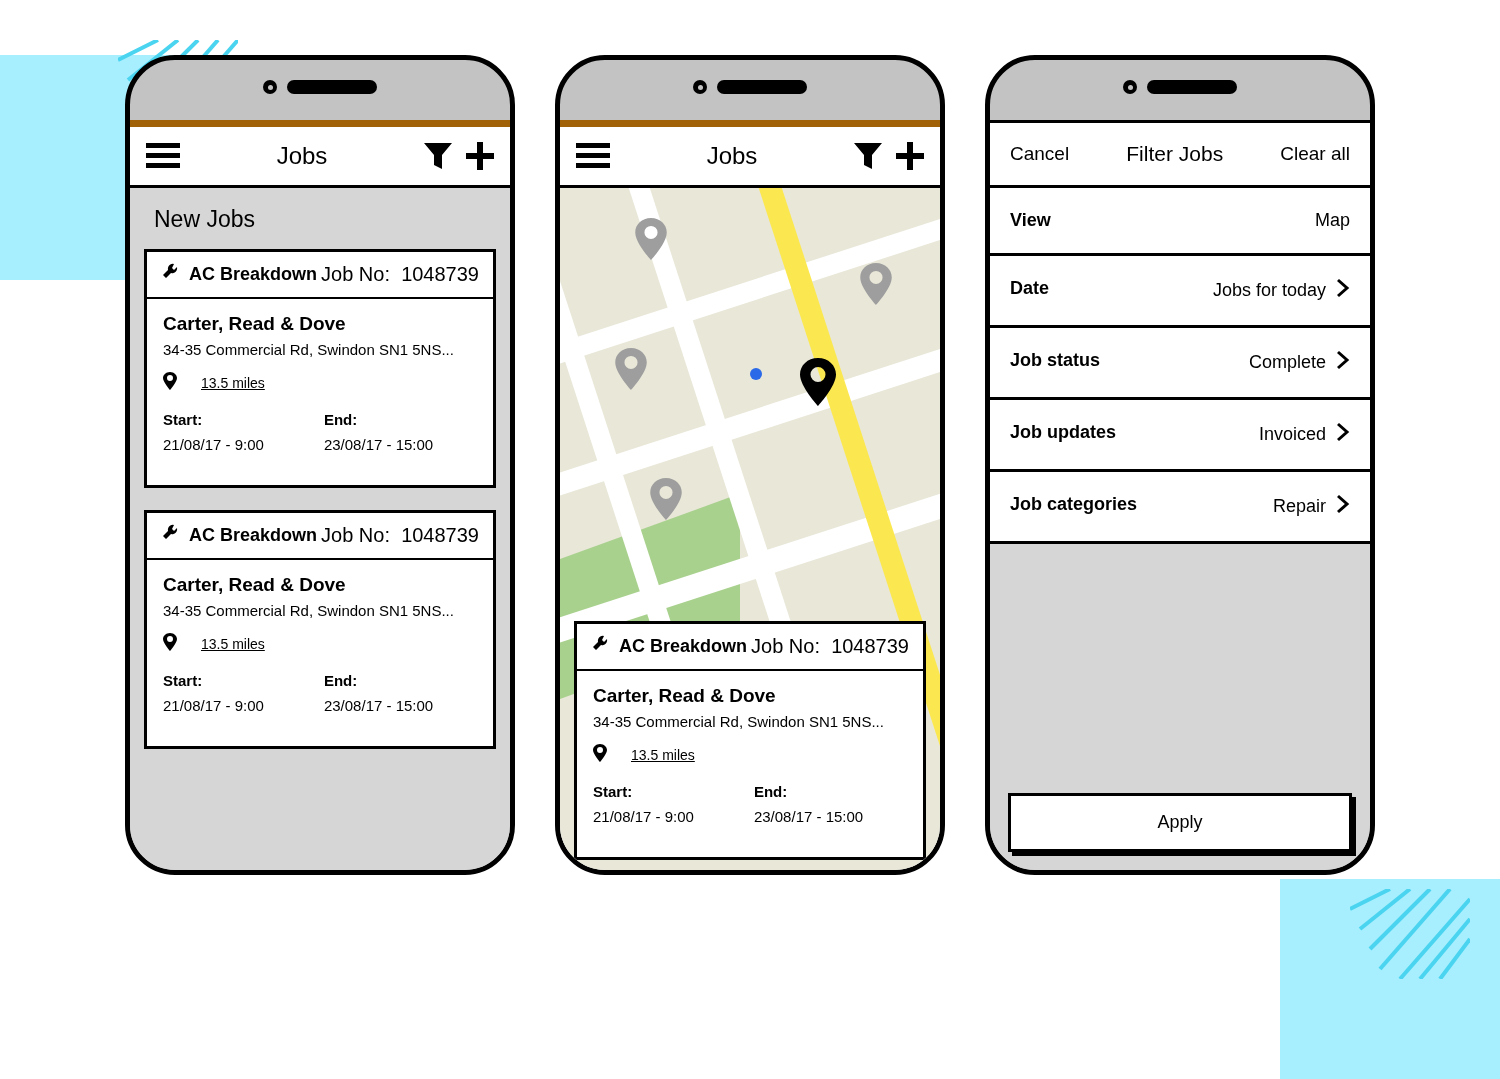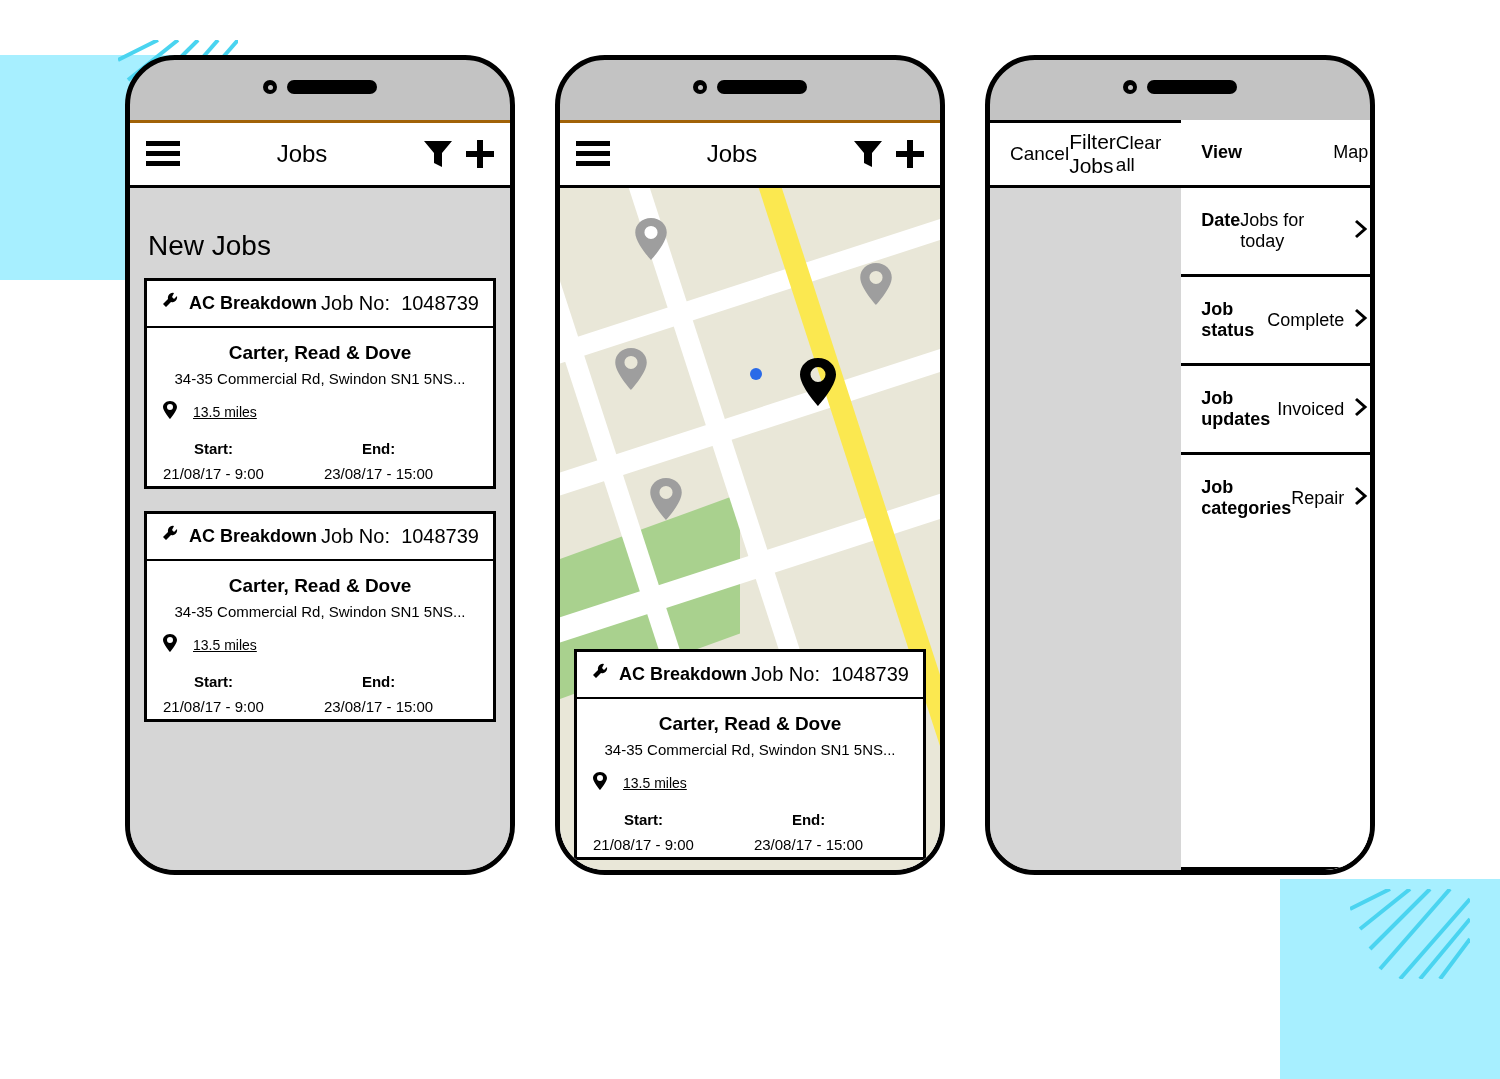--- a/index.html
+++ b/index.html
@@ -35,47 +35,47 @@
   .phone-dot-inner { width:5px;height:5px;background:#c3c3c3;border-radius:50%;margin:4.5px; }
   .phone-slot { width: 90px; height: 14px; background:#000; border-radius:7px; }
 
   .screen {
     position: absolute; top: 60px; left: 0; right: 0; bottom: 0;
     background: #d6d6d6;
     display: flex; flex-direction: column;
   }
   .topbar {
     background: #fff;
-    border-top: 3px solid #a16207;
+    border-top: 7px solid #a16207;
     border-bottom: 3px solid #000;
     height: 68px;
     display: flex; align-items: center; justify-content: space-between;
     padding: 7px 16px;
   }
   .topbar .title { font-size: 24px; }
   .icon-btn { cursor: pointer; display:flex; align-items:center; justify-content:center; }
   .right-icons { display:flex; gap:14px; align-items:center; }
 
-  .section-label { font-size: 28px; padding: 18px 18px 8px; margin-top: 24px; }
+  .section-label { font-size: 23px; padding: 18px 24px 8px; }
   .card {
     margin: 8px 14px 14px;
     background: #fff;
     border: 3px solid #000;
     font-size: 16px;
   }
   .card-head {
     display:flex; align-items:center; justify-content:space-between;
     padding: 10px 14px; border-bottom: 2px solid #000;
   }
   .card-head-left { display:flex; align-items:center; gap:8px; font-weight:bold; font-size:18px; }
   .card-head-right { font-size:20px; }
-  .card-body { padding: 14px 16px 4px; text-align: center; }
+  .card-body { padding: 14px 16px 32px; }
   .customer { font-weight:bold; font-size:19px; margin-bottom:6px; }
   .address { font-size:15px; margin-bottom:14px; }
-  .distance-row { display:flex; align-items:center; gap:16px; margin-bottom:18px; font-size:14px; }
+  .distance-row { display:flex; align-items:center; gap:24px; margin-bottom:18px; font-size:14px; }
   .distance-row .miles { text-decoration: underline; }
   .timerow { display:flex; gap:60px; font-size:15px; }
   .timerow .lbl { font-weight:bold; margin-bottom:8px; }
 
   
   .map-area { flex:1; background:#e9e7d8; position:relative; overflow:hidden; }
   .road { position:absolute; background:#fff; }
   .road.yellow { background:#fbe850; }
   .park { position:absolute; background:#a9d18e; }
   .pin { position:absolute; width:32px; height:42px; }
@@ -352,21 +352,21 @@
     </div>
   </div>
 
   <div class="phone">
     <div class="phone-speaker">
       <div class="phone-dot">
           <div class="phone-dot-inner"></div>
         </div>
       <div class="phone-slot"></div>
     </div>
-    <div class="screen" style="display:flex;flex-direction:row">
+    <div class="screen" style="display:flex;flex-direction:column">
       <div class="filter-top">
         <div>Cancel</div>
         <div class="ftitle">Filter Jobs</div>
         <div>Clear all</div>
       </div>
 
       <div class="filter-rows">
         <div class="filter-row">
           <div class="frl">View</div>
           <div class="frr">

